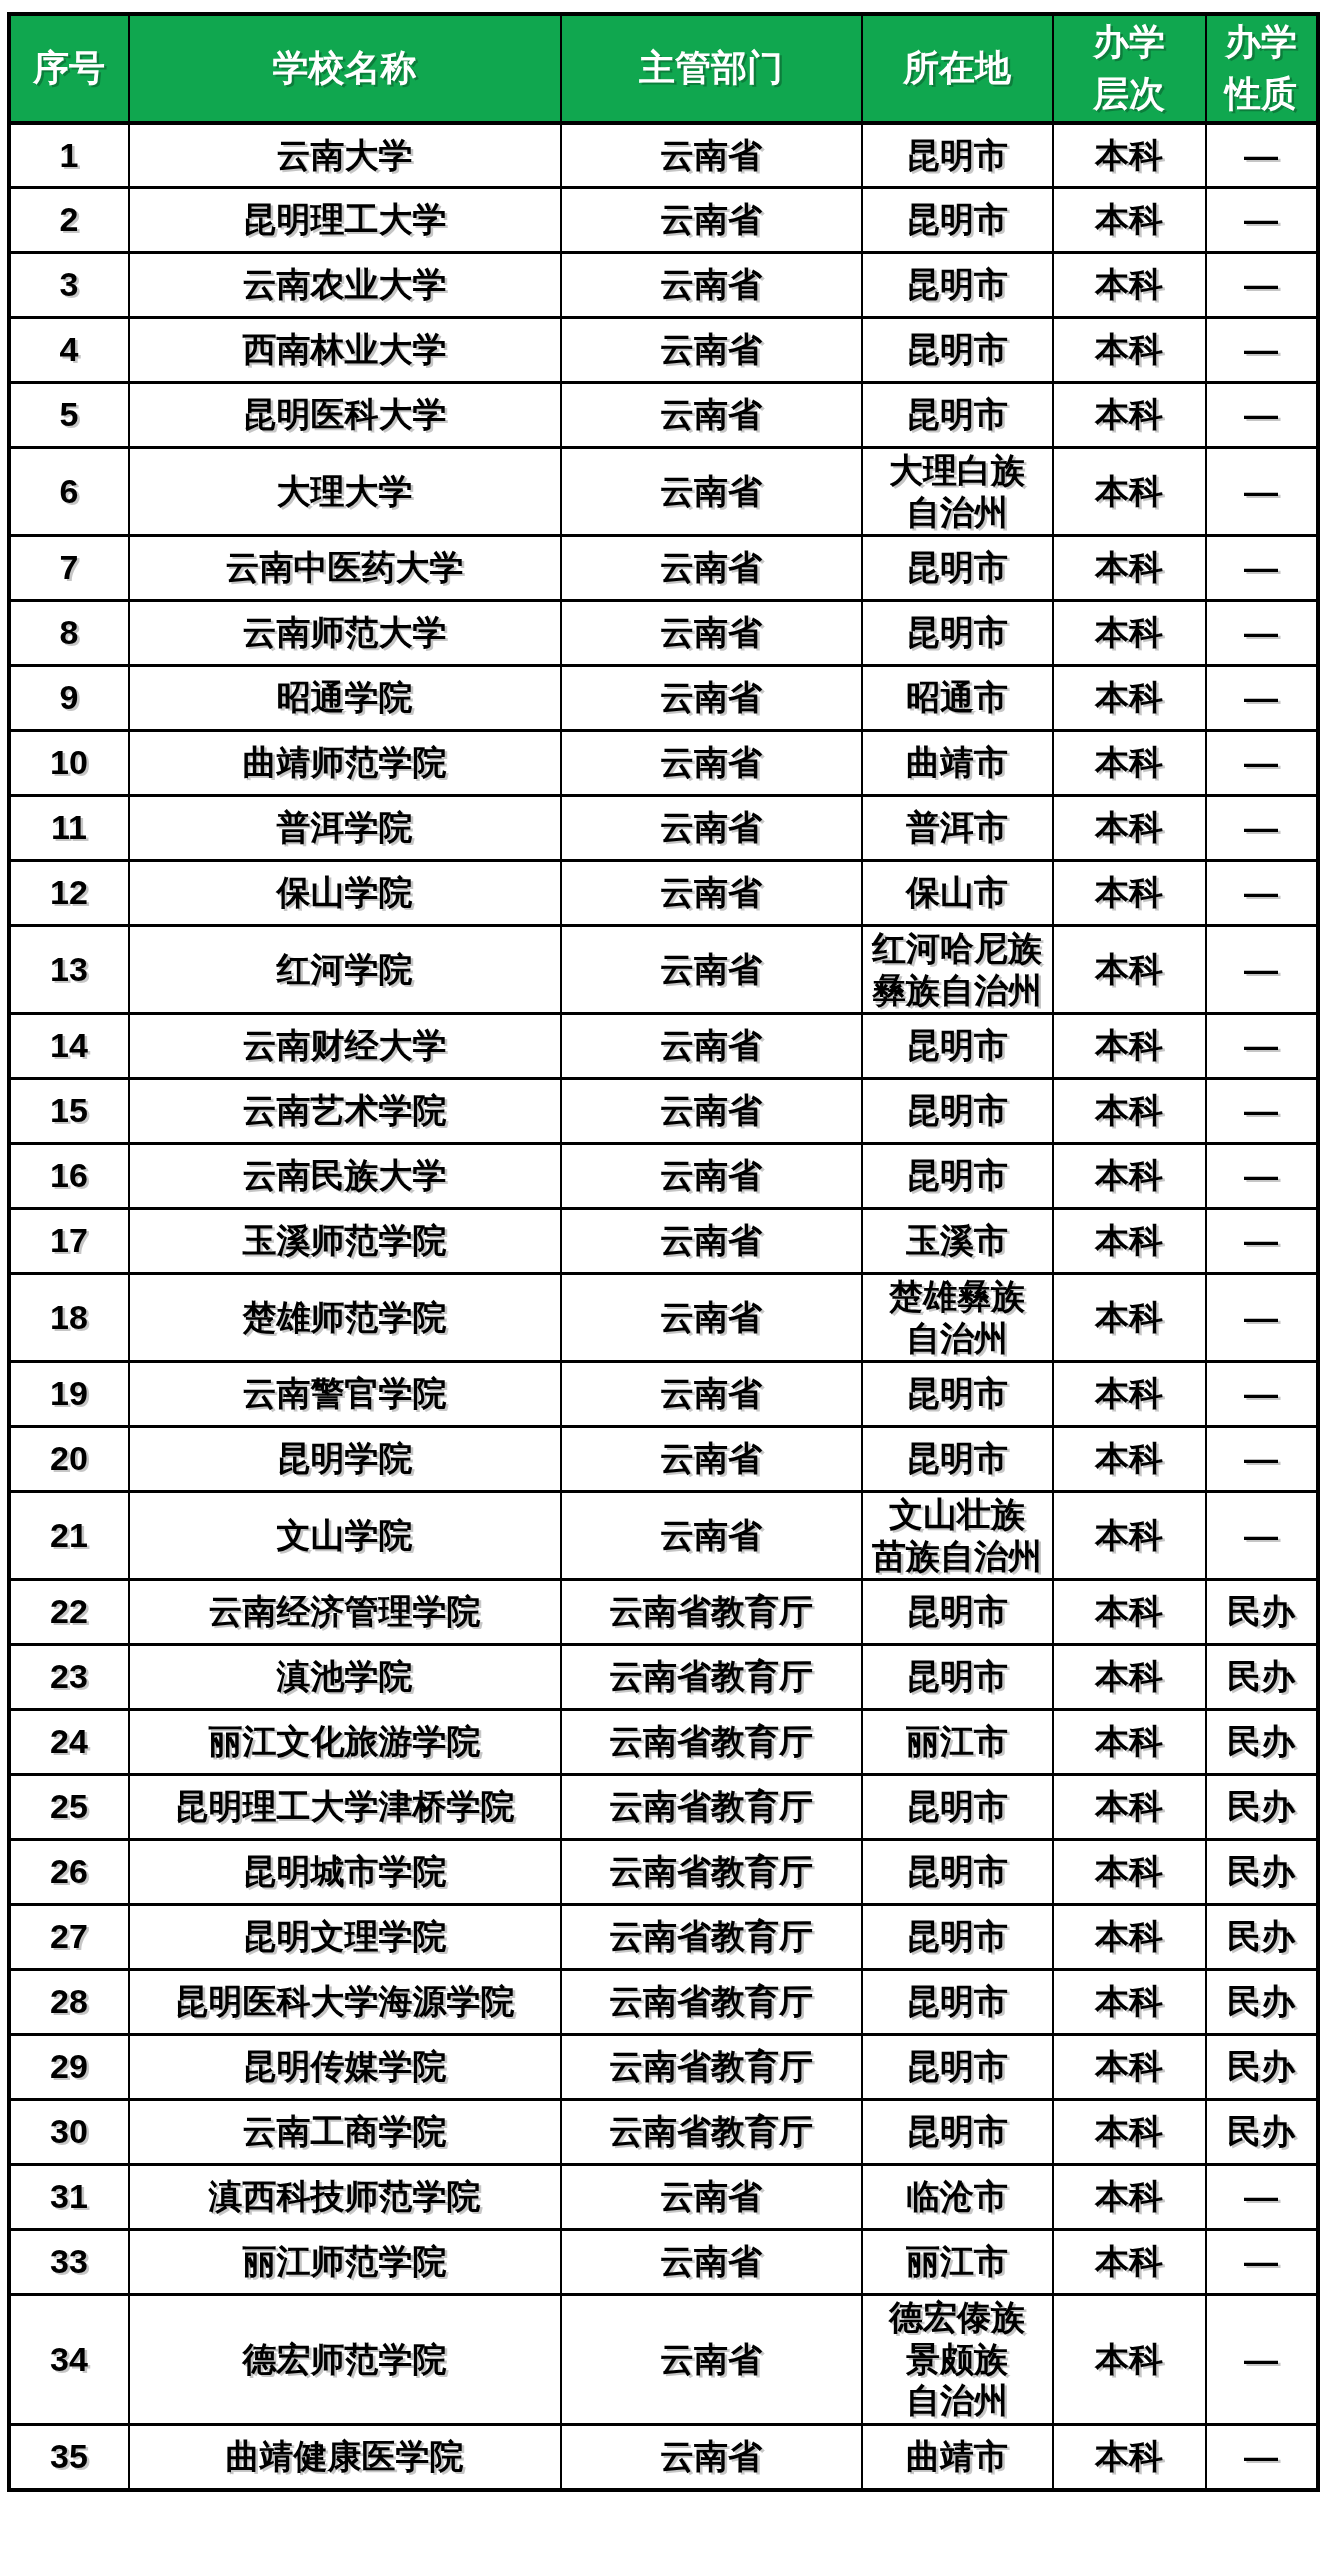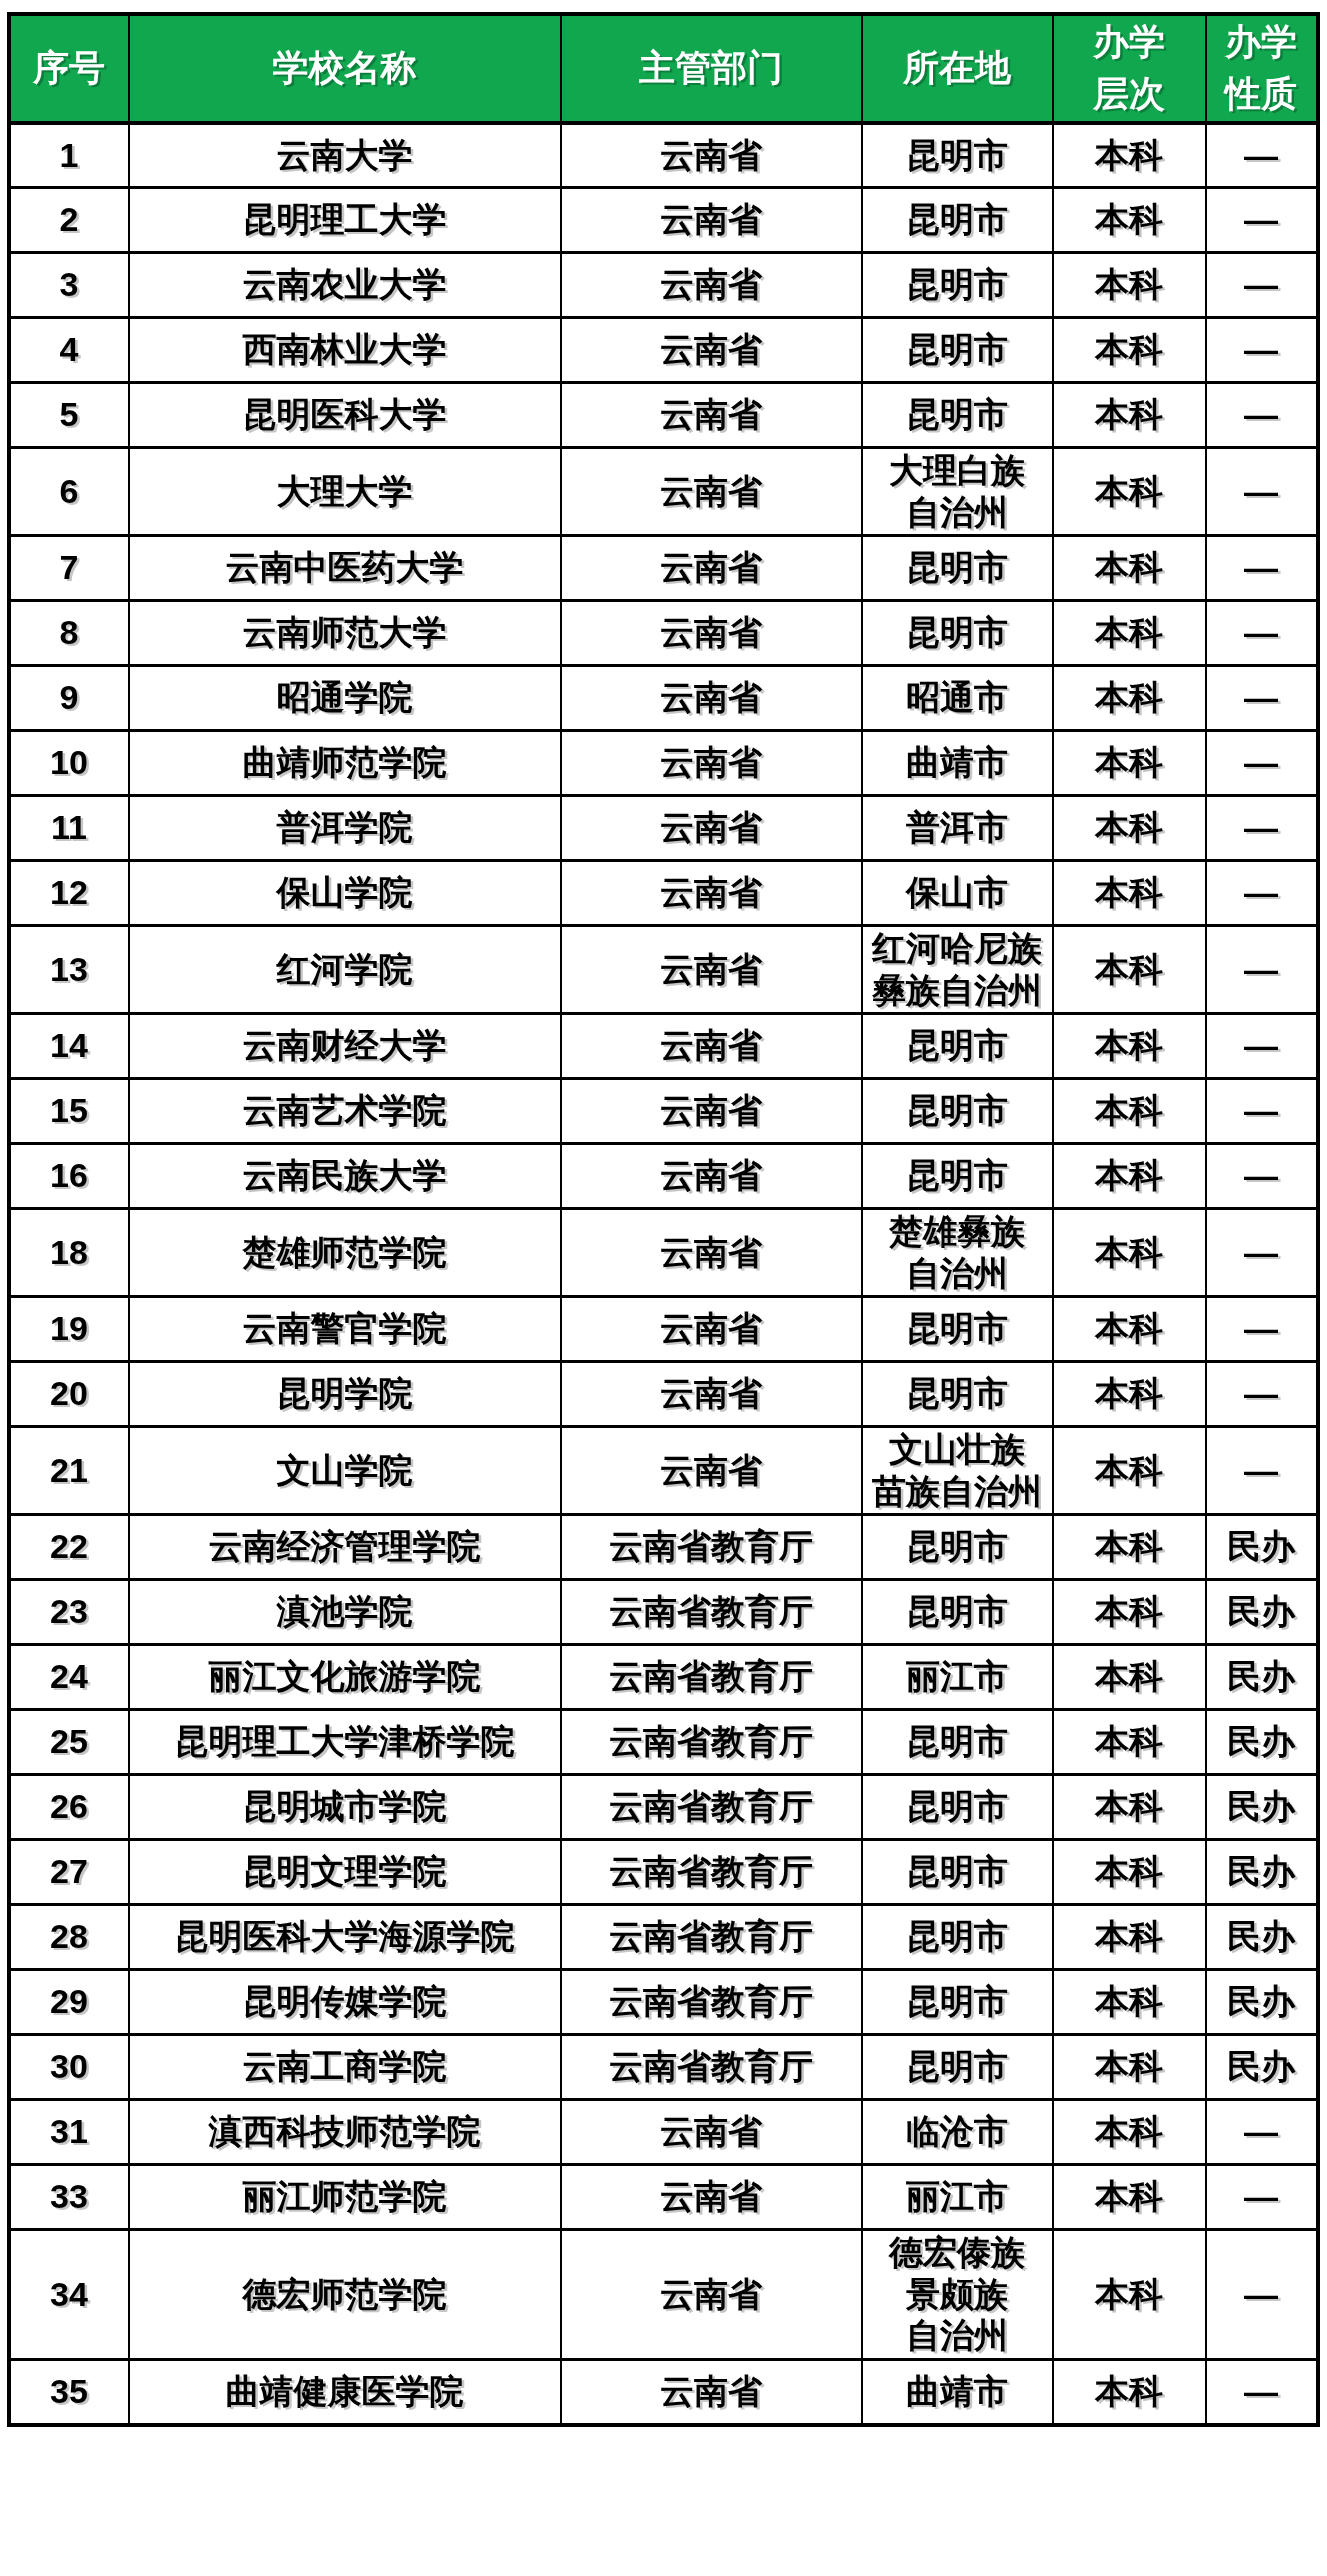--- a/index.html
+++ b/index.html
@@ -200,20 +200,28 @@
         <td>—</td>
       </tr>
       <tr style="height: 65px;">
         <td>16</td>
         <td>云南民族大学</td>
         <td>云南省</td>
         <td>昆明市</td>
         <td>本科</td>
         <td>—</td>
       </tr>
+      <tr style="height: 65px;">
+        <td>17</td>
+        <td>玉溪师范学院</td>
+        <td>云南省</td>
+        <td>玉溪市</td>
+        <td>本科</td>
+        <td>—</td>
+      </tr>
       <tr style="height: 88px;">
         <td>18</td>
         <td>楚雄师范学院</td>
         <td>云南省</td>
         <td>楚雄彝族
 自治州</td>
         <td>本科</td>
         <td>—</td>
       </tr>
       <tr style="height: 65px;">

